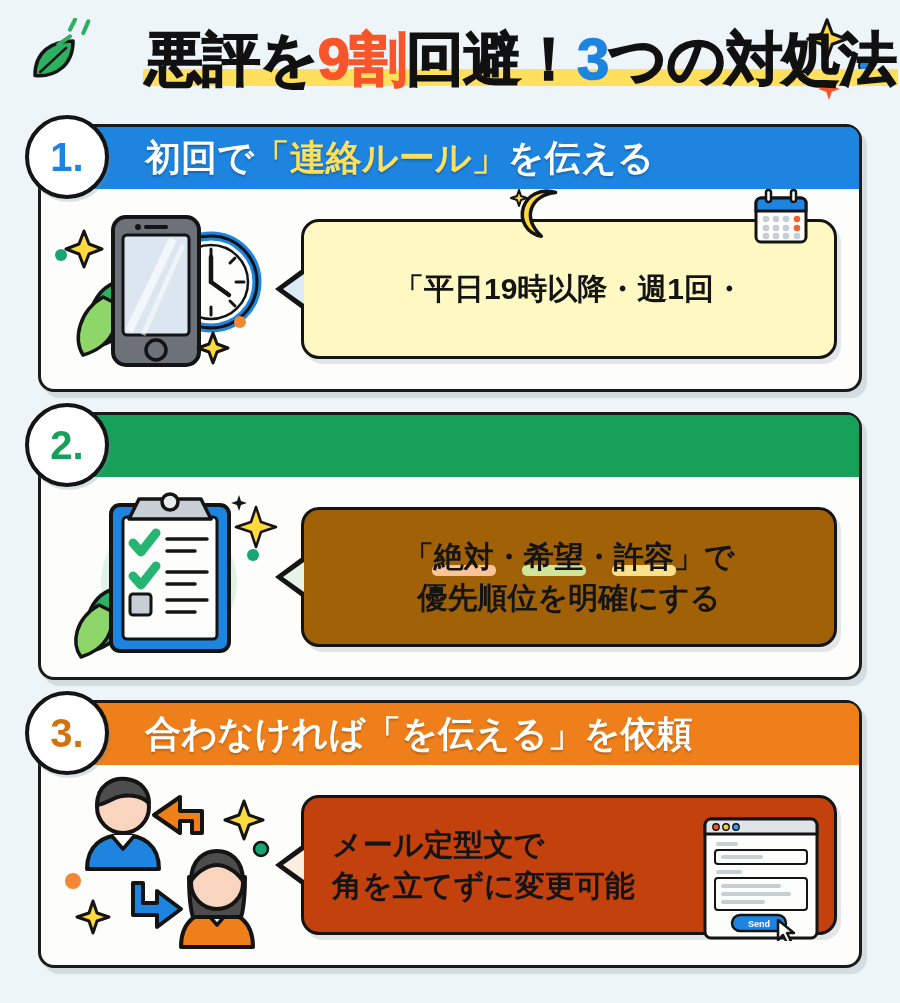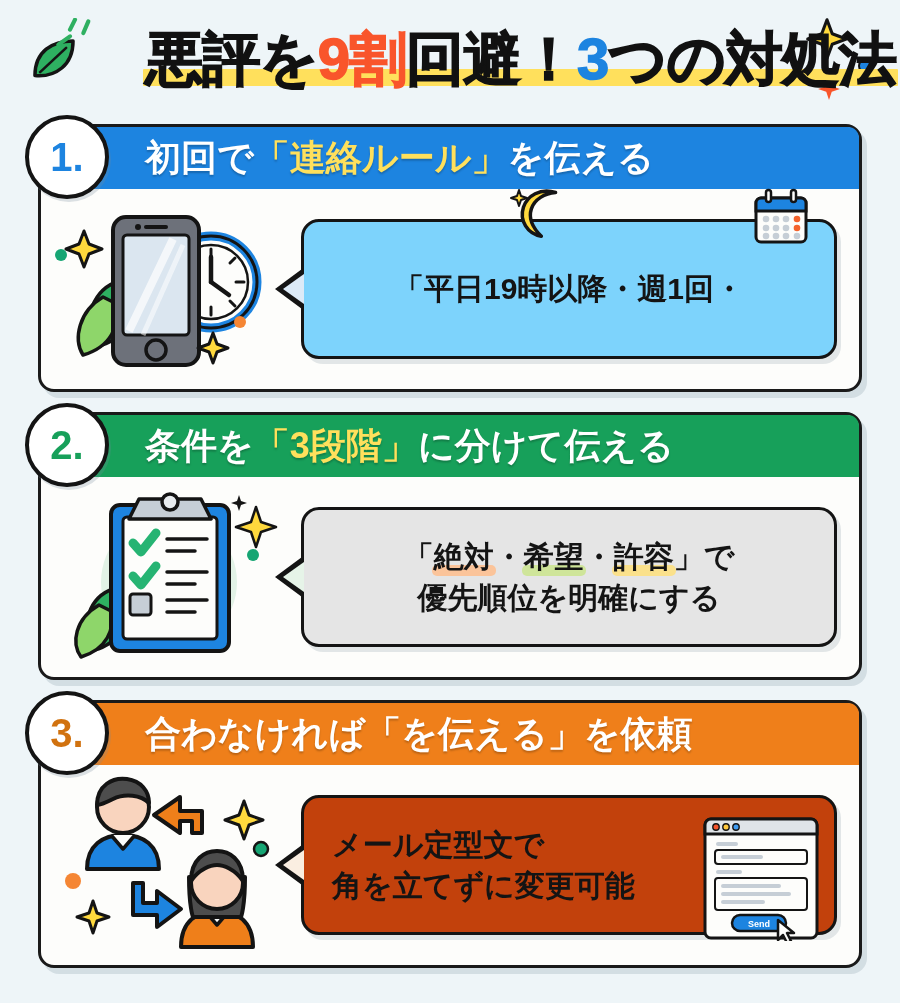--- a/index.html
+++ b/index.html
@@ -151,22 +151,22 @@
     margin-right: 22px;
     border: 3.5px solid #141414;
     border-radius: 18px;
     min-height: 140px;
     display: flex;
     flex-direction: column;
     justify-content: center;
     padding: 12px 18px;
     box-shadow: 4px 5px 0 rgba(120,140,155,0.2);
   }
-  .bub-blue   { background: #7dd3fc; }
-  .bub-green  { background: #e5e5e5; }
+  .bub-blue   { background: #fef9c3; }
+  .bub-green  { background: #a16207; }
   .bub-cream  { background: #c2410c; }
 
   .bubble::before {
     content: "";
     position: absolute;
     left: -29px;
     top: 50%;
     transform: translateY(-50%);
     width: 0; height: 0;
     border-top: 20px solid transparent;
@@ -334,23 +334,20 @@
         </svg>
 
         <div class="bline">「平日19時以降・週1回・</div>
       </div>
     </div>
   </div>
 
   <div class="card card-2">
     <div class="card-header hdr-green">
       <div class="num-badge num-green">2.</div>
-      <div class="htext">
-        <span>条件を</span><span class="hl">「3段階」</span><span>に分けて伝える</span>
-      </div>
     </div>
 
     <div class="card-body">
       <div class="illus">
         <svg viewBox="0 0 260 200" width="260" height="200">
           <circle cx="128" cy="105" r="68" fill="#e2f2e6"></circle>
           <g>
             <path d="M72 112 C48 120 40 148 48 174 C76 170 90 146 86 120 Z" fill="#2eb061" stroke="#141414" stroke-width="3.5" stroke-linejoin="round"></path>
             <path d="M58 128 C34 142 30 166 40 180 C66 172 74 152 70 134 Z" fill="#8ed66a" stroke="#141414" stroke-width="3.5" stroke-linejoin="round"></path>
           </g>

